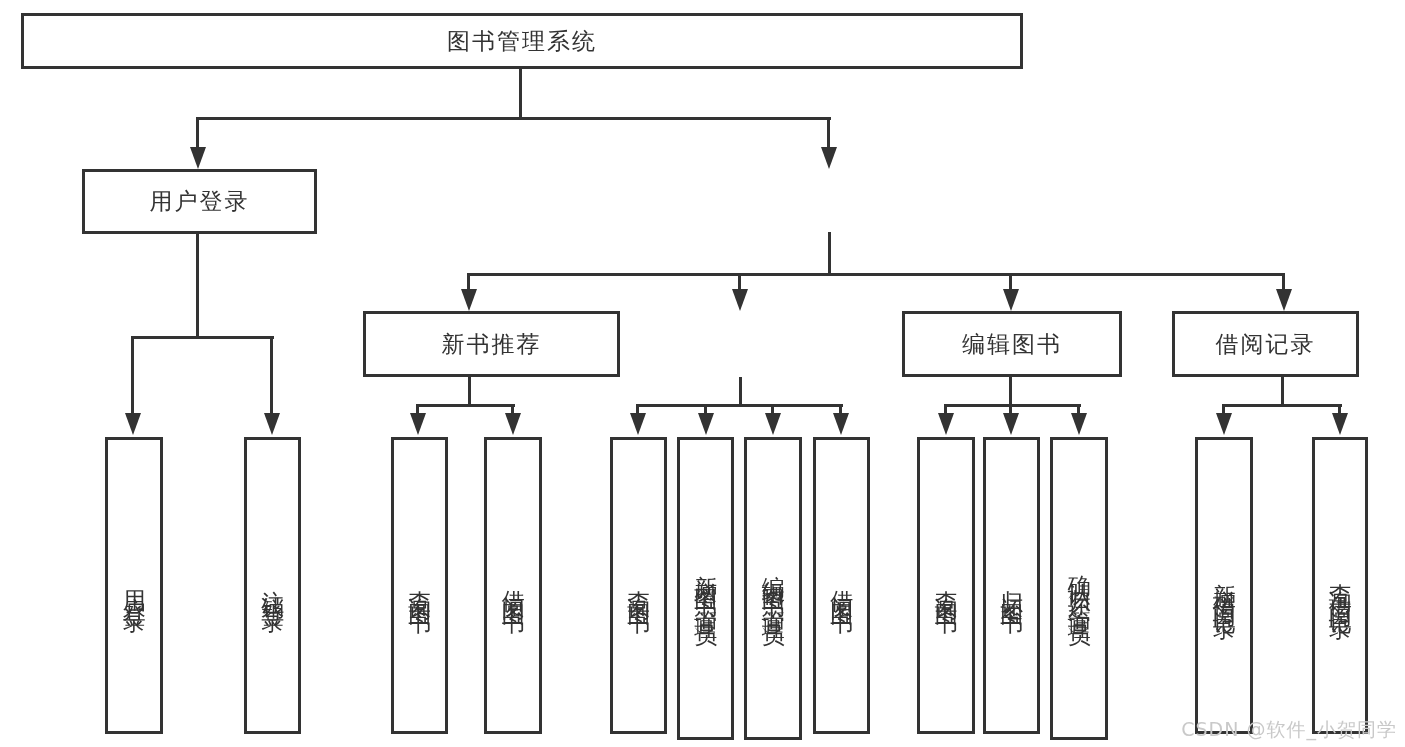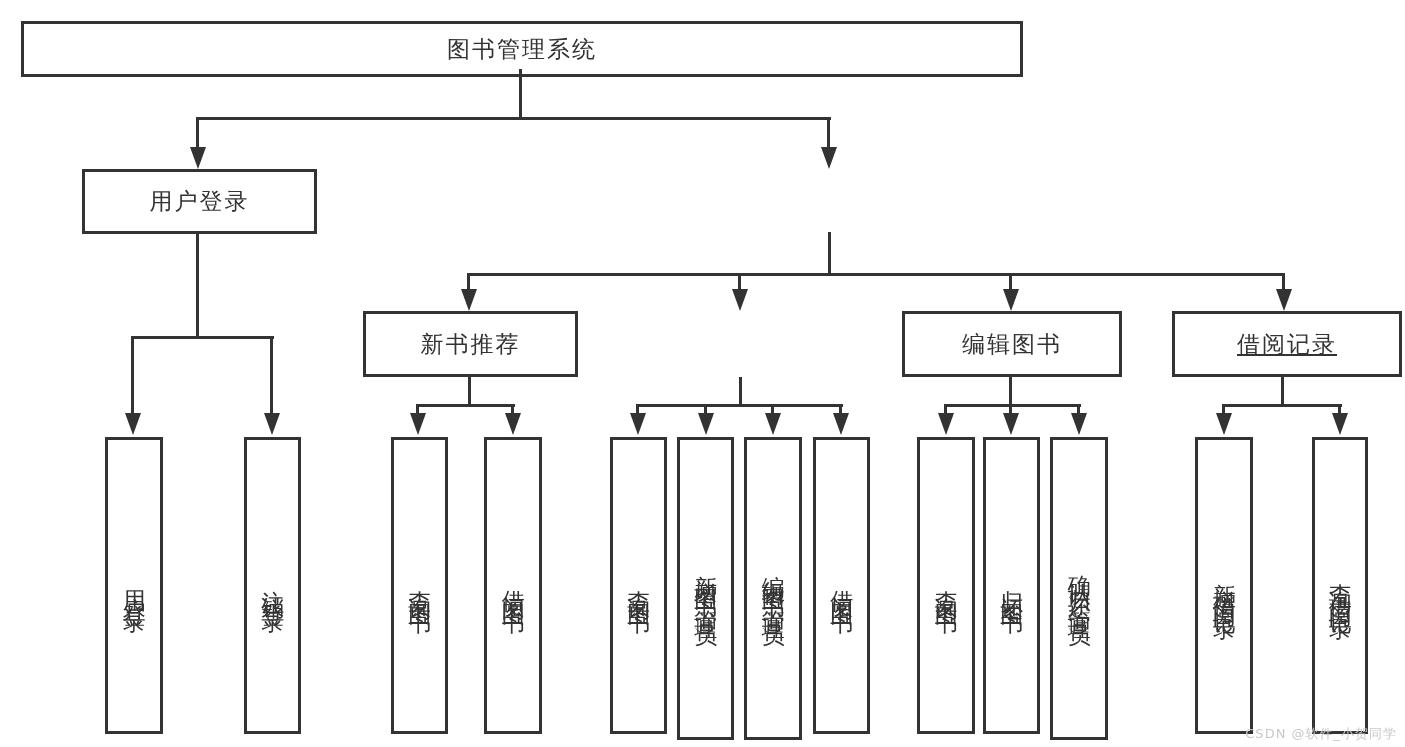--- a/index.html
+++ b/index.html
@@ -24,39 +24,39 @@
   }
   .vline { position:absolute; width:3px; background:#333333; }
   .hline { position:absolute; height:3px; background:#333333; }
   .ahead {
     position:absolute; width:0; height:0;
     border-left:8px solid transparent; border-right:8px solid transparent;
     border-top:22px solid #333333;
   }
   .watermark {
     position:absolute; right:8px; bottom:4px; z-index:10;
-    font-size:13px; color:#c9c9c9; letter-spacing:1px; white-space:nowrap;
+    font-size:19px; color:#c9c9c9; letter-spacing:1px; white-space:nowrap;
   }
 </style>
 </head>
 <body>
 
 <div class="canvas">
 
-  <div class="node" style="left:21px; top:13px; width:1002px; height:56px;margin-top:8px;">图书管理系统</div>
+  <div class="node" style="left:21px; top:13px; width:1002px; height:56px;">图书管理系统</div>
 
   <div class="node" style="left:82px; top:169px; width:235px; height:65px;">用户登录</div>
 
 
-  <div class="node" style="left:363px; top:311px; width:215px; height:66px;">新书推荐</div>
+  <div class="node" style="left:363px; top:311px; width:257px; height:66px;">新书推荐</div>
 
 
   <div class="node" style="left:902px; top:311px; width:220px; height:66px;">编辑图书</div>
 
-  <div class="node" style="left:1172px; top:311px; width:230px; height:66px;text-decoration:underline;">借阅记录</div>
+  <div class="node" style="left:1172px; top:311px; width:187px; height:66px;">借阅记录</div>
 
   <div class="leaf" style="left:105px; top:437px; width:58px; height:297px;">
     <span>用户登录</span>
     </div>
   <div class="leaf" style="left:244px; top:437px; width:57px; height:297px;">
     <span>注销登录</span>
     </div>
 
   <div class="leaf" style="left:391px; top:437px; width:57px; height:297px;">
     <span>查询图书</span>

